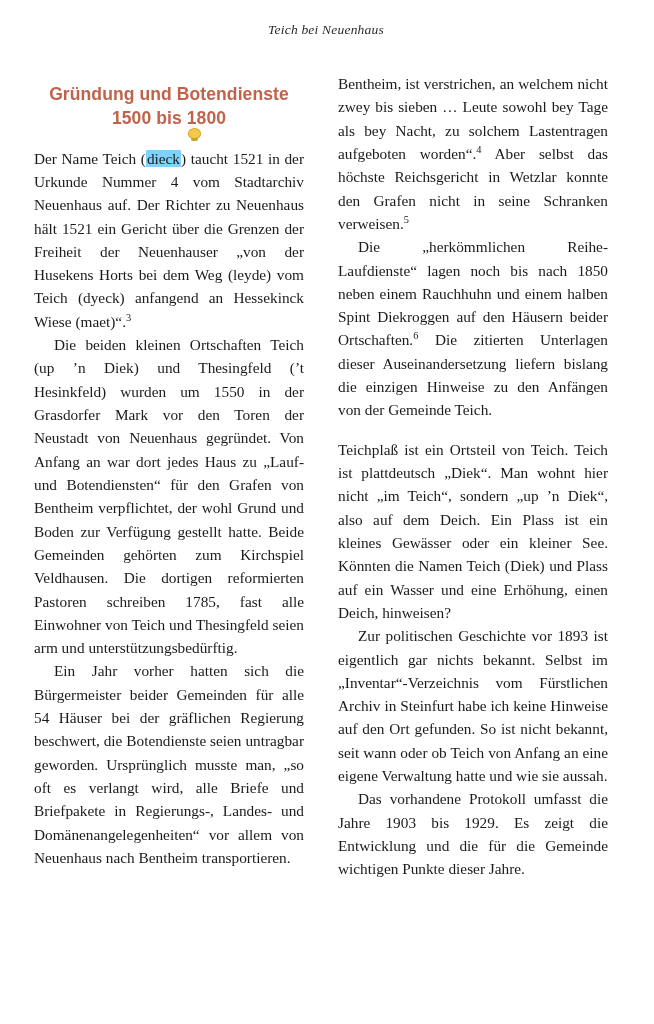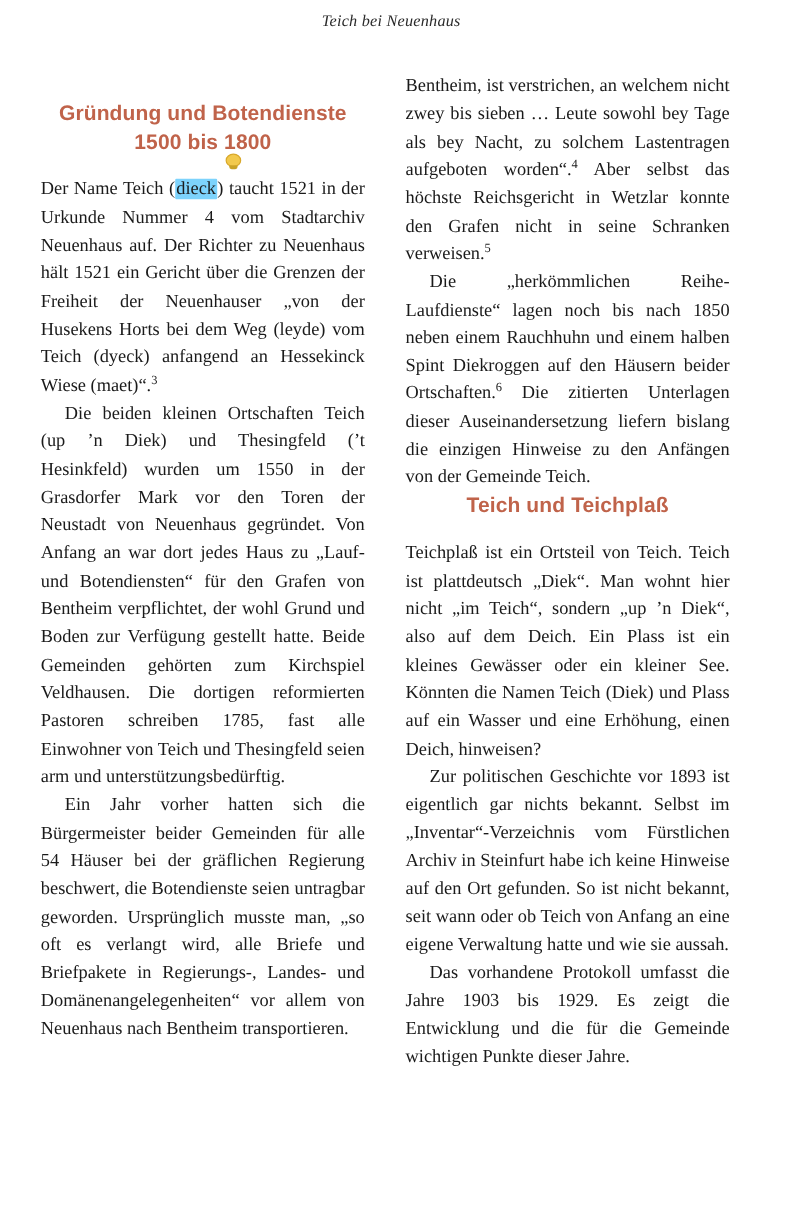--- a/index.html
+++ b/index.html
@@ -12,21 +12,21 @@
     background: #ffffff;
     font-family: "Liberation Serif", serif;
     color: #1a1a1a;
     position: relative;
     overflow: hidden;
   }
   .page {
     width: 652px;
     height: 1024px;
     box-sizing: border-box;
-    padding: 10px 34px 10px 34px;
+    padding: 22px 34px 10px 34px;
     position: relative;
   }
   .running-head {
     text-align: center;
     font-style: italic;
     font-size: 13.5px;
     color: #2b2b2b;
     letter-spacing: 0.2px;
     margin-bottom: 34px;
   }
@@ -123,21 +123,20 @@
 
     </div>
 
     <div class="col">
 
       <p class="body"><span>Bentheim, ist verstrichen, an welchem nicht zwey bis sieben … Leute sowohl bey Tage als bey Nacht, zu solchem Lastentragen aufgeboten worden“.</span><sup>4</sup><span> Aber selbst das höchste Reichsgericht in Wetzlar konnte den Grafen nicht in seine Schranken verweisen.</span><sup>5</sup></p>
 
       <p class="body indent"><span>Die „herkömmlichen Reihe-Laufdienste“ lagen noch bis nach 1850 neben einem Rauchhuhn und einem halben Spint Diekroggen auf den Häusern beider Ortschaften.</span><sup>6</sup><span> Die zitierten Unterlagen dieser Auseinandersetzung liefern bislang die einzigen Hinweise zu den Anfängen von der Gemeinde Teich.</span></p>
 
       <h2 class="section-title title-block-2">
-        <span>Teich und Teichplaß</span>
       </h2>
 
       <p class="body">Teichplaß ist ein Ortsteil von Teich. Teich ist plattdeutsch „Diek“. Man wohnt hier nicht „im Teich“, sondern „up ’n Diek“, also auf dem Deich. Ein Plass ist ein kleines Gewässer oder ein kleiner See. Könnten die Namen Teich (Diek) und Plass auf ein Wasser und eine Erhöhung, einen Deich, hinweisen?</p>
 
       <p class="body indent">Zur politischen Geschichte vor 1893 ist eigentlich gar nichts bekannt. Selbst im „Inventar“-Verzeichnis vom Fürstlichen Archiv in Steinfurt habe ich keine Hinweise auf den Ort gefunden. So ist nicht bekannt, seit wann oder ob Teich von Anfang an eine eigene Verwaltung hatte und wie sie aussah.</p>
 
       <p class="body indent">Das vorhandene Protokoll umfasst die Jahre 1903 bis 1929. Es zeigt die Entwicklung und die für die Gemeinde wichtigen Punkte dieser Jahre.</p>
     </div>
   </div>
 

